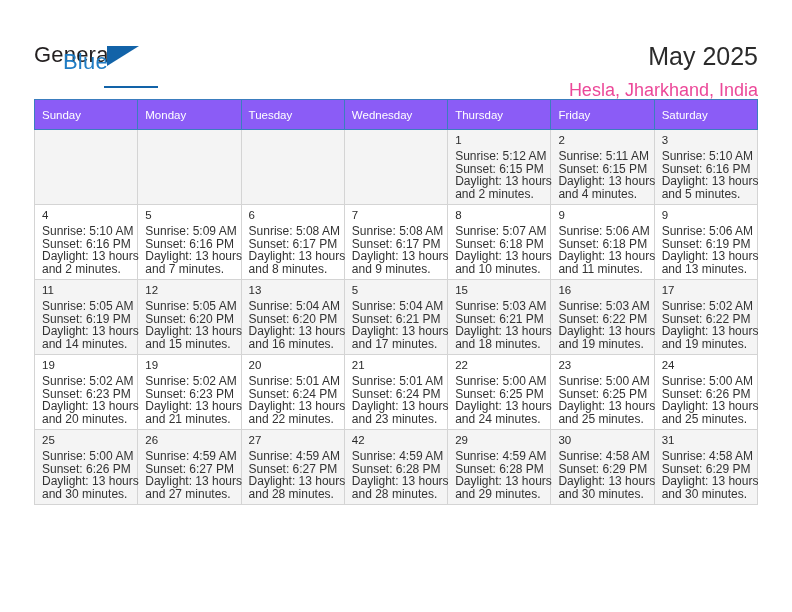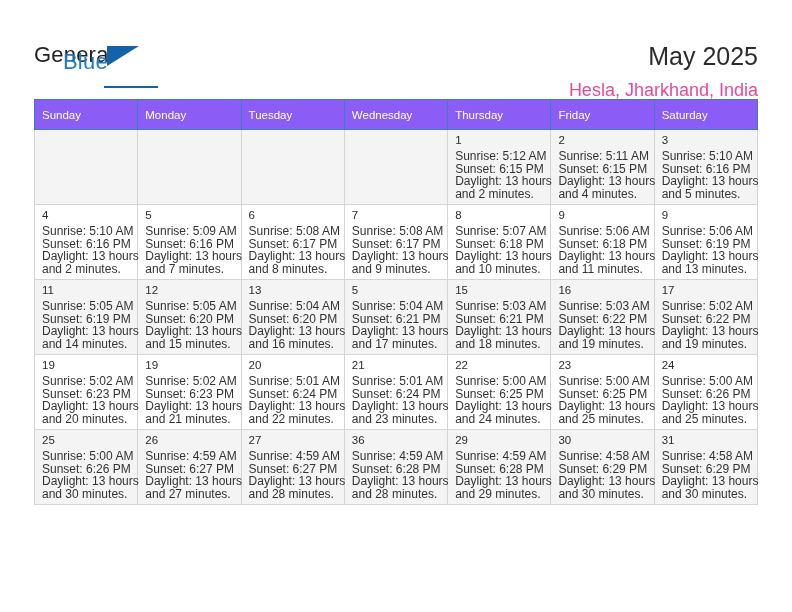--- a/index.html
+++ b/index.html
@@ -486,21 +486,21 @@
               <div class="info">
                 <div>Sunrise: 4:59 AM</div>
                 <div>Sunset: 6:27 PM</div>
                 <div>Daylight: 13 hours</div>
                 <div>and 28 minutes.</div>
               </div>
             </div>
           </td>
           <td>
             <div class="cell">
-              <div class="daynum">36</div>
+              <div class="daynum">42</div>
               <div class="info">
                 <div>Sunrise: 4:59 AM</div>
                 <div>Sunset: 6:28 PM</div>
                 <div>Daylight: 13 hours</div>
                 <div>and 28 minutes.</div>
               </div>
             </div>
           </td>
           <td>
             <div class="cell">

